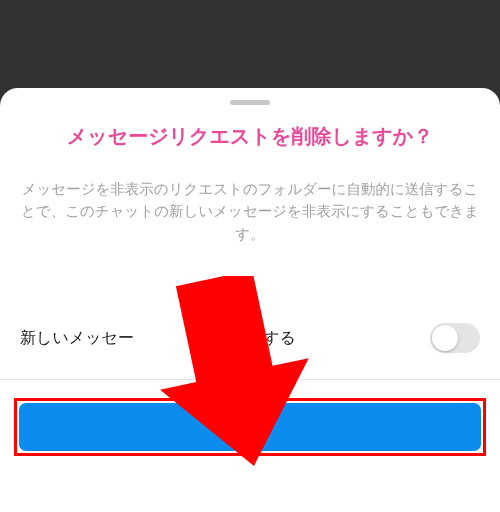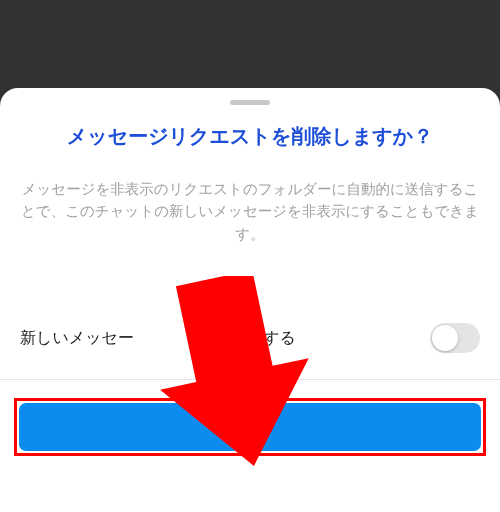--- a/index.html
+++ b/index.html
@@ -29,21 +29,21 @@
       width: 40px;
       height: 5px;
       background: #c7c7cc;
       border-radius: 3px;
       margin: 12px auto 18px;
     }
     .title {
       font-size: 20px;
       font-weight: 700;
       text-align: center;
-      color: #1d4ed8;
+      color: #ec4899;
       padding: 0 20px 28px;
     }
     .subtitle {
       font-size: 14.5px;
       line-height: 1.55;
       text-align: center;
       color: #a0a0a5;
       padding: 0 20px 78px;
     }
     .toggle-row {

